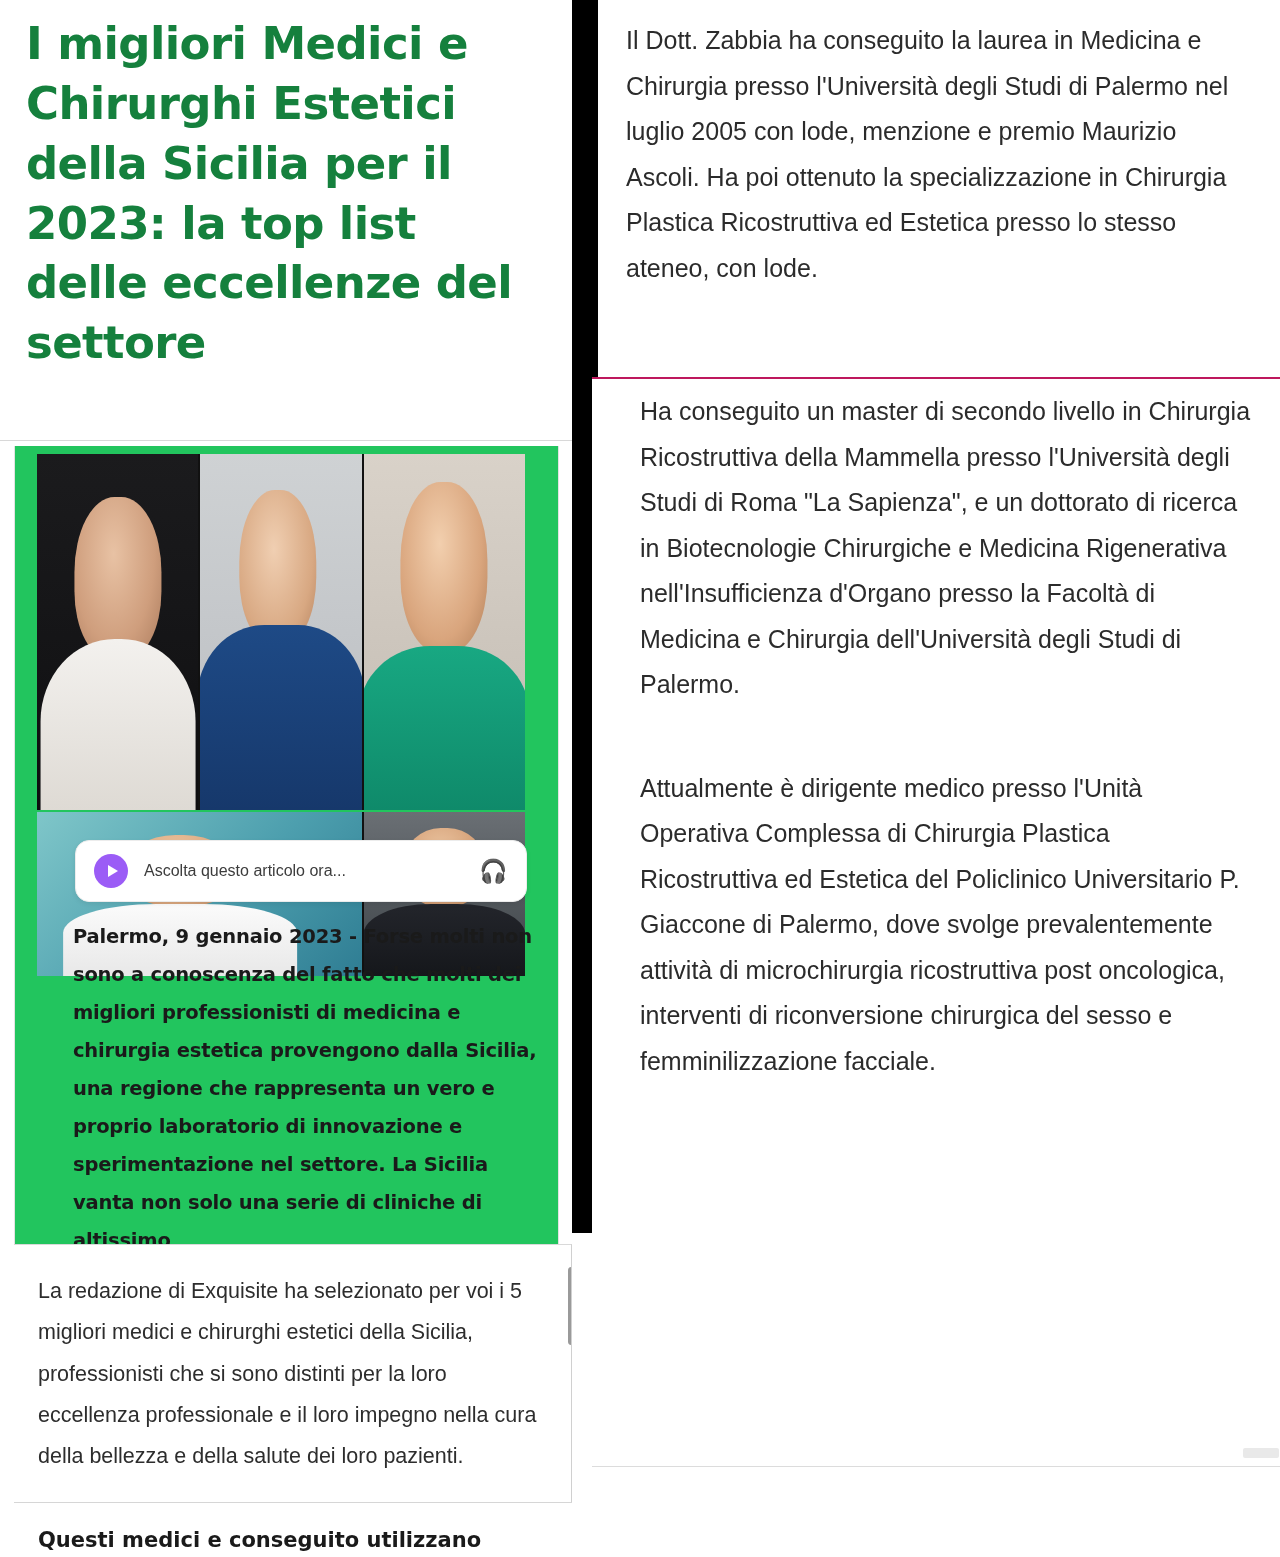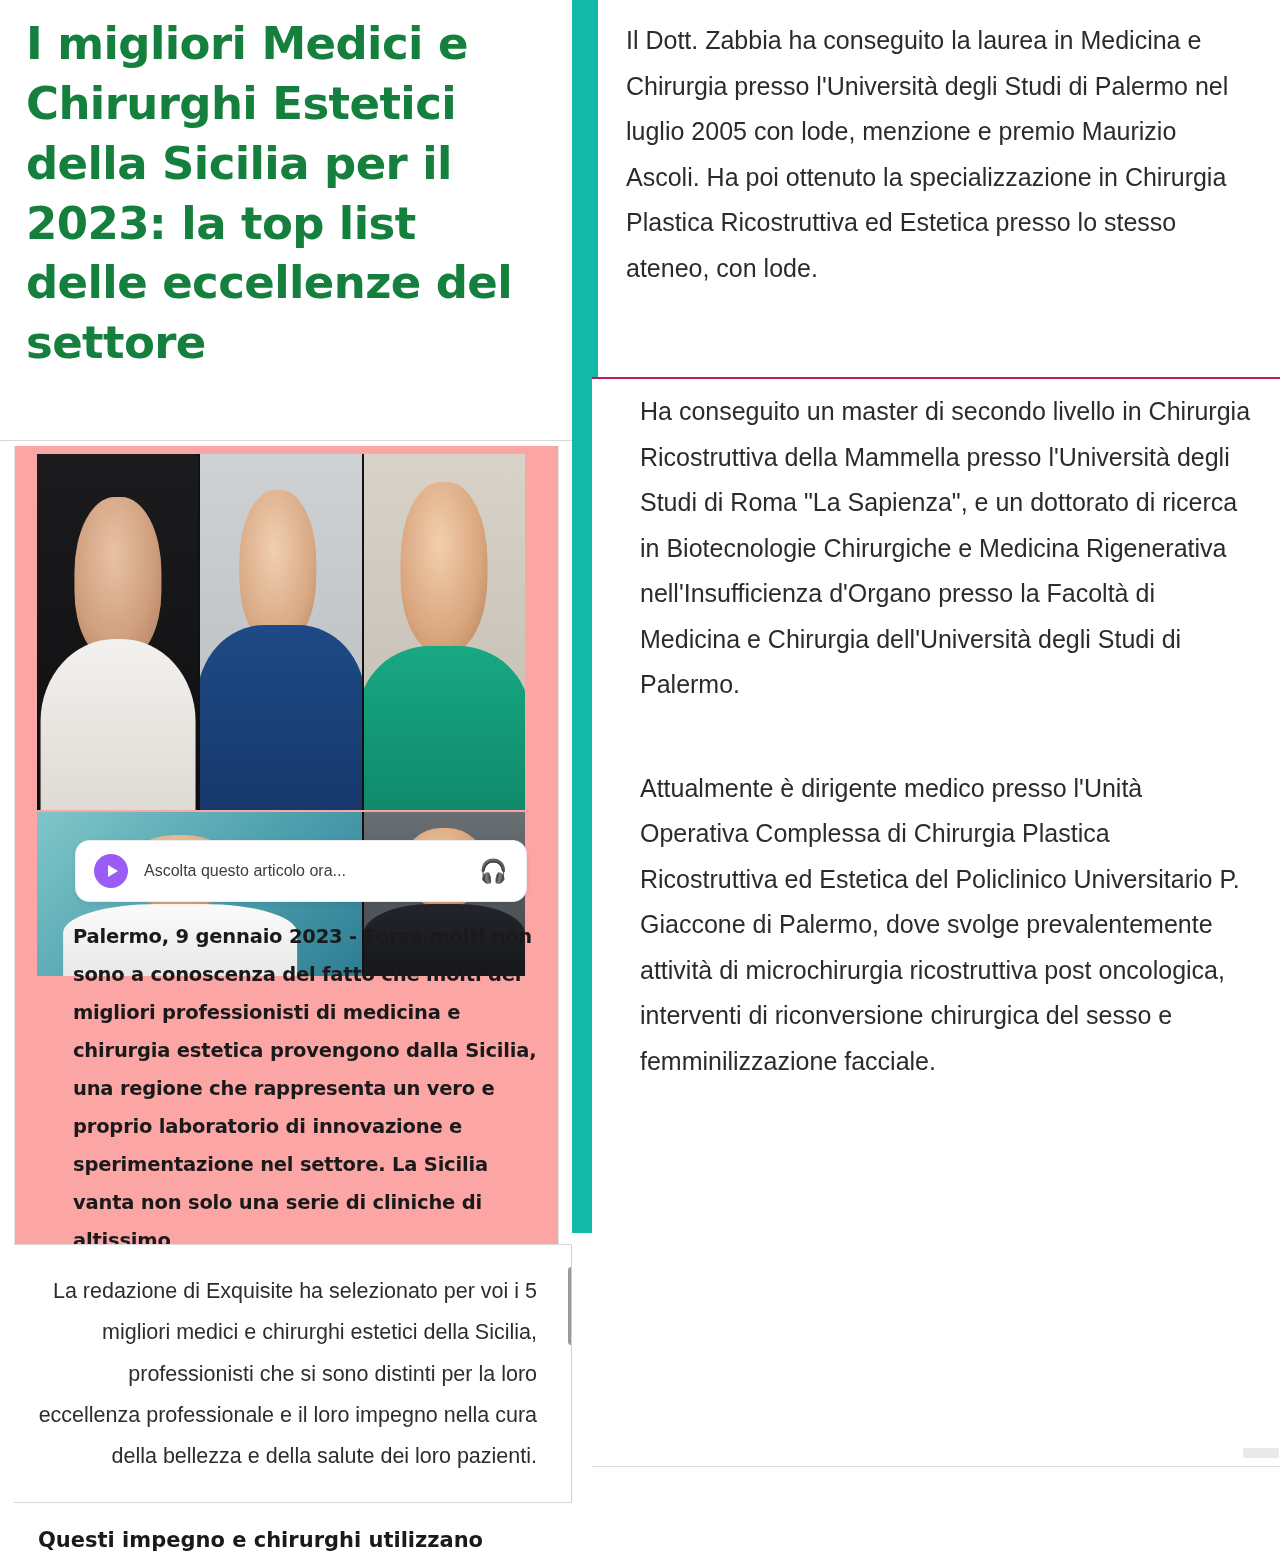--- a/index.html
+++ b/index.html
@@ -50,21 +50,21 @@
     width: 572px;
     height: 1px;
     background: #d8d8d8;
   }
   .photo-card {
     position: absolute;
     left: 14px;
     top: 446px;
     width: 545px;
     height: 800px;
-    background: #fca5a5;
+    background: #22c55e;
     border: 1px solid #e2e2e2;
     border-top: none;
     border-bottom: none;
     overflow: hidden;
   }
   .photo-grid {
     position: absolute;
     left: 22px;
     top: 8px;
     width: 488px;
@@ -251,21 +251,20 @@
   .para-card {
     position: absolute;
     left: 14px;
     top: 1244px;
     width: 558px;
     height: 258px;
     background: #ffffff;
     border-top: 1px solid #d9d9d9;
     border-right: 1px solid #d0d0d0;
     overflow: hidden;
-    text-align: right;
   }
   .para-card p {
     padding: 26px 34px 0 24px;
     font-family: "Liberation Sans", sans-serif;
     font-size: 21.5px;
     line-height: 1.92;
     color: #2d2d2d;
   }
   .scroll-nub {
     position: absolute;
@@ -297,21 +296,21 @@
     overflow: hidden;
   }
 
   
   .right-col {
     position: absolute;
     left: 572px;
     top: 0;
     width: 708px;
     height: 1233px;
-    background: #14b8a6;
+    background: #000000;
   }
   .rpanel {
     position: absolute;
     background: #ffffff;
   }
   .rpanel p {
     font-family: "Liberation Sans", sans-serif;
     font-size: 25px;
     line-height: 1.82;
     color: #2b2b2b;
@@ -388,21 +387,21 @@
 
       <div class="lede">Palermo, 9 gennaio 2023 - Forse molti non sono a conoscenza del fatto che molti dei migliori professionisti di medicina e chirurgia estetica provengono dalla Sicilia, una regione che rappresenta un vero e proprio laboratorio di innovazione e sperimentazione nel settore. La Sicilia vanta non solo una serie di cliniche di altissimo</div>
     </div>
 
     <div class="para-card">
       <p>La redazione di Exquisite ha selezionato per voi i 5 migliori medici e chirurghi estetici della Sicilia, professionisti che si sono distinti per la loro eccellenza professionale e il loro impegno nella cura della bellezza e della salute dei loro pazienti.</p>
       <span class="scroll-nub"></span>
     </div>
 
     <div class="cut-line"></div>
-    <div class="cut-text">Questi impegno e chirurghi utilizzano</div>
+    <div class="cut-text">Questi medici e conseguito utilizzano</div>
   </div>
 
   <div class="right-col">
 
     <div class="rpanel r1">
       <p>Il Dott. Zabbia ha conseguito la laurea in Medicina e Chirurgia presso l'Università degli Studi di Palermo nel luglio 2005 con lode, menzione e premio Maurizio Ascoli. Ha poi ottenuto la specializzazione in Chirurgia Plastica Ricostruttiva ed Estetica presso lo stesso ateneo, con lode.</p>
     </div>
 
     <div class="rpanel r2">
       <p class="p-a">Ha conseguito un master di secondo livello in Chirurgia Ricostruttiva della Mammella presso l'Università degli Studi di Roma "La Sapienza", e un dottorato di ricerca in Biotecnologie Chirurgiche e Medicina Rigenerativa nell'Insufficienza d'Organo presso la Facoltà di Medicina e Chirurgia dell'Università degli Studi di Palermo.</p>

